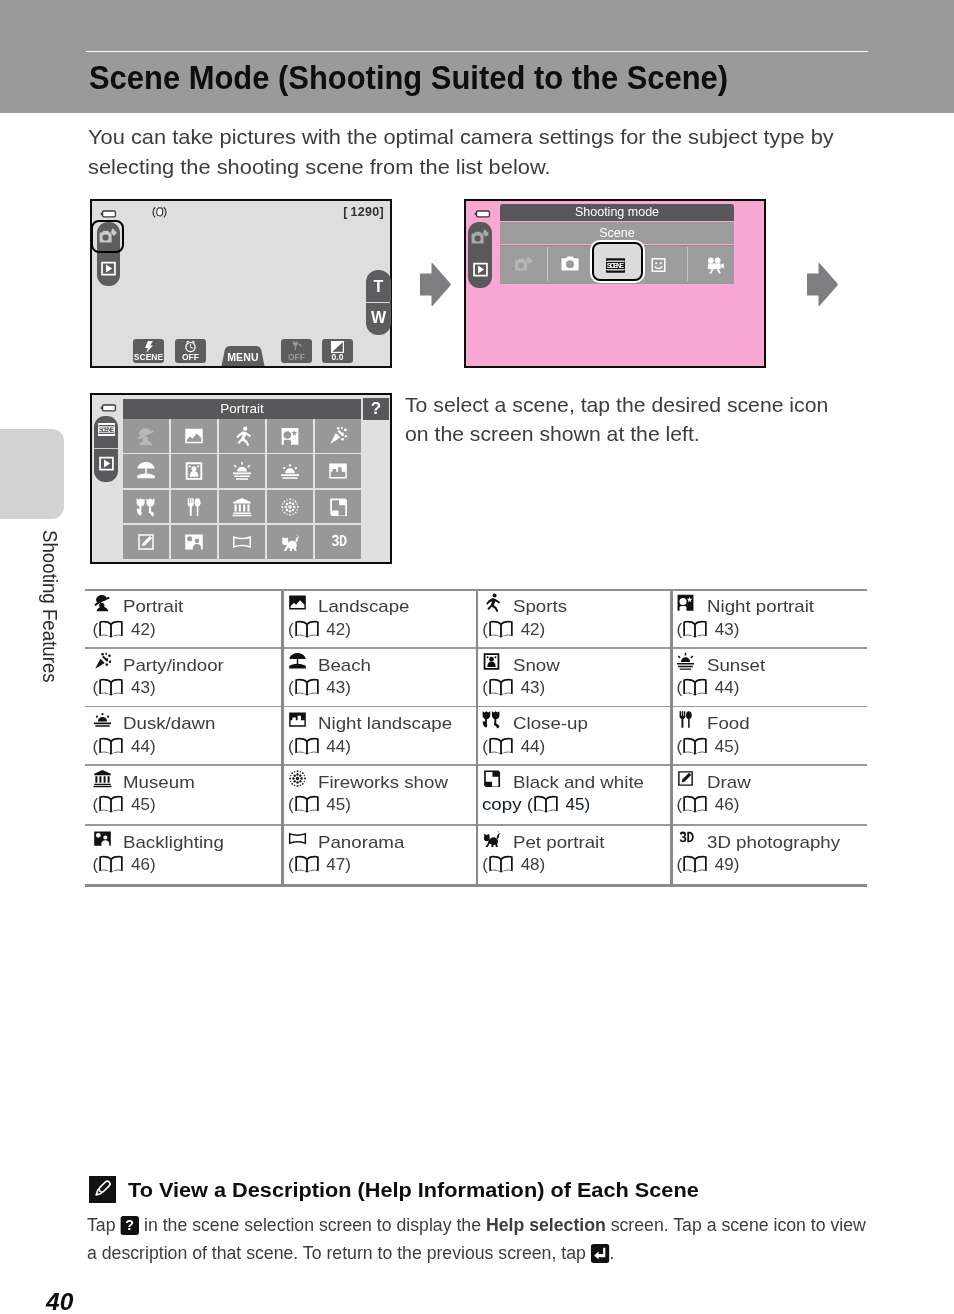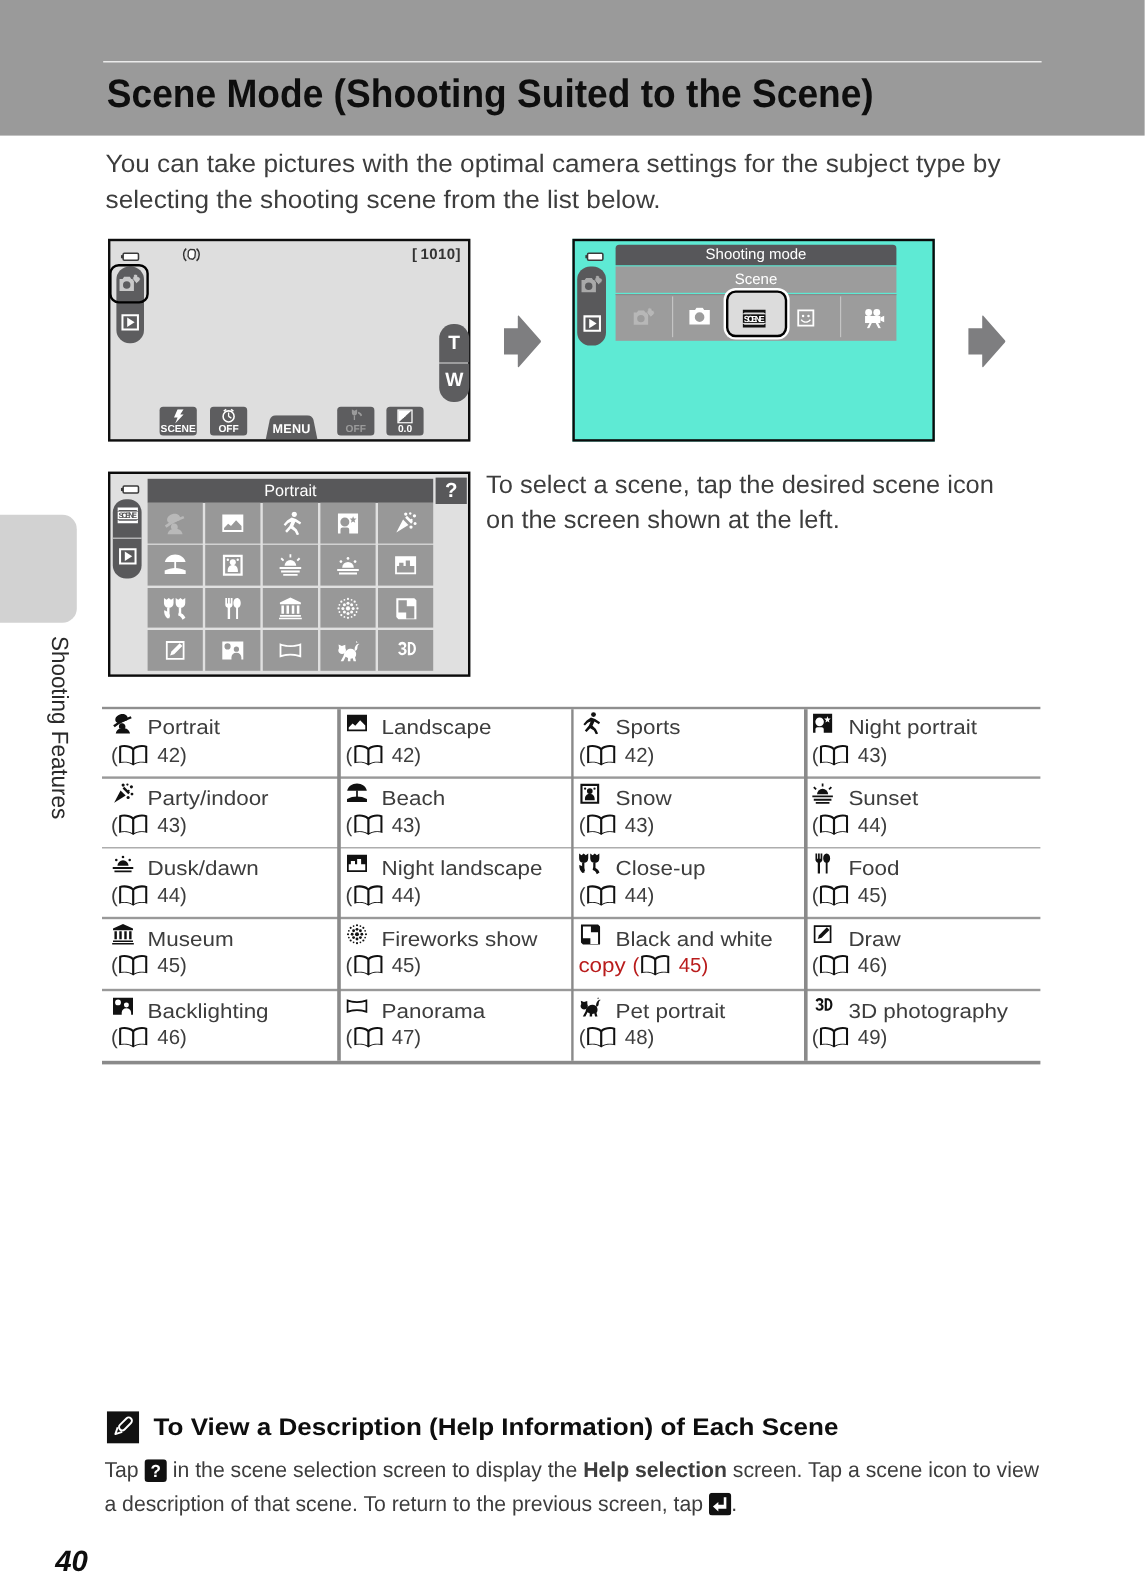--- a/index.html
+++ b/index.html
@@ -177,21 +177,21 @@
       <rect x="2.6" y="1" width="12.8" height="5.8" rx="1" fill="#fff" stroke="#3a3a3a" stroke-width="1.3"></rect>
       <rect x="0.8" y="2.6" width="1.8" height="2.6" fill="#3a3a3a"></rect>
     </svg>
 
   <svg class="abs" style="left:60px;top:5px;" width="15" height="13" fill="none" stroke="#333" stroke-width="1.2">
       <path d="M3.2 1.2C1.8 2.4 1 4.2 1 6.3s.8 3.9 2.2 5.1"></path>
       <path d="M11.8 1.2c1.4 1.2 2.2 3 2.2 5.1s-.8 3.9-2.2 5.1"></path>
       <path d="M5 3.4l1.6-1.6 3.2.3 1 1.8-.4 4.5-1.7 1.6-2.7-.4-1.3-2z" fill="#fff" stroke="#333" stroke-width="1.1"></path>
     </svg>
 
-  <div class="abs" style="right:6px;top:4px;font-size:12.5px;font-weight:bold;color:#333;letter-spacing:0.3px;">[ 1010]</div>
+  <div class="abs" style="right:6px;top:4px;font-size:12.5px;font-weight:bold;color:#333;letter-spacing:0.3px;">[ 1290]</div>
 
   <div class="abs" style="left:5px;top:21px;width:23px;height:64px;background:#5d5d5f;border-radius:11px;"></div>
 
   <div class="abs" style="left:-1.5px;top:18.8px;width:29.5px;height:29px;border:2.7px solid #000;border-radius:8px;background:transparent;"></div>
 
   <svg class="abs" style="left:7px;top:27px" width="19" height="16" viewBox="0 0 19 16">
       <path d="M0.6 4.4h2.6l1.2-1.7h4.8l1.2 1.7h2.2v10.2H0.6z" fill="#c9c9c9"></path>
       <circle cx="6.6" cy="9.5" r="3.1" fill="#5d5d5f"></circle>
       <path d="M12.3 1.2c.8-.85 2.1-.95 2.9-.15.45.4.65 1 .6 1.55.55-.05 1.15.15 1.55.6.8.85.7 2.15-.15 2.95L14.8 8.3l-2.6-2.9c-.75-.85-.7-2.1.1-2.9z" fill="#c9c9c9" stroke="#5d5d5f" stroke-width="0.7"></path>
     </svg>
@@ -241,21 +241,21 @@
         <path d="M3.2 5.5h3.6M5 3.7v3.6" stroke="#fff" stroke-width="1.1"></path>
       </svg>
     <div class="abs" style="left:0;top:13px;width:31px;text-align:center;font-size:8.5px;font-weight:bold;color:#fff;">0.0</div>
   </div>
 </div>
 
 <svg class="abs" style="left:419px;top:262px;" width="33" height="45">
     <path d="M1 11.5h11.5V1.5c0-.6.5-.8.9-.4l18 20.4c.5.5.5 1.5 0 2L13.4 43.9c-.4.4-.9.2-.9-.4V33.5H1z" fill="#7e7e80"></path>
   </svg>
 
-<div class="abs" style="left:477px;top:199px;width:298px;height:165px;background:#5eead4;border:2px solid #0b0b0b;">
+<div class="abs" style="left:464px;top:199px;width:298px;height:165px;background:#f9a8d4;border:2px solid #0b0b0b;">
 
   <svg class="abs" style="left:8px;top:9px;" width="17" height="8">
       <rect x="2.6" y="1" width="12.8" height="5.8" rx="1" fill="#fff" stroke="#3a3a3a" stroke-width="1.3"></rect>
       <rect x="0.8" y="2.6" width="1.8" height="2.6" fill="#3a3a3a"></rect>
     </svg>
 
   <div class="abs" style="left:2px;top:21px;width:24px;height:66px;background:#59595b;border-radius:11px;"></div>
 
   <svg class="abs" style="left:5px;top:28px" width="19" height="16" viewBox="0 0 19 16">
       <path d="M0.6 4.4h2.6l1.2-1.7h4.8l1.2 1.7h2.2v10.2H0.6z" fill="#a9a9a9"></path>
@@ -563,21 +563,21 @@
     </svg>
 <div class="abs" style="left:233.4px;top:182.2px;font-size:17px;line-height:24px;color:#3d3d3d;transform:scaleX(1.10);transform-origin:0 0;white-space:nowrap;">Fireworks show</div>
 <div class="abs" style="left:202.9px;top:204.8px;font-size:17px;line-height:24px;color:#3d3d3d;white-space:nowrap;">(<svg width="26" height="19" style="vertical-align:-4px" fill="#111">
         <use href="#i-book"></use>
       </svg>  45)</div>
 
 <svg class="abs" style="left:397.2px;top:180.3px" width="19" height="19" fill="#111">
       <use href="#i-bwcopy"></use>
     </svg>
 <div class="abs" style="left:427.7px;top:182.2px;font-size:17px;line-height:24px;color:#3d3d3d;transform:scaleX(1.10);transform-origin:0 0;white-space:nowrap;">Black and white</div>
-<div class="abs" style="left:397.2px;top:204.8px;font-size:17px;line-height:24px;color:#b91c1c;white-space:nowrap;"><span style="display:inline-block;transform:scaleX(1.10);transform-origin:0 0;margin-right:9px;">copy</span>(<svg width="26" height="19" style="vertical-align:-4px" fill="#111">
+<div class="abs" style="left:397.2px;top:204.8px;font-size:17px;line-height:24px;color:#0f172a;white-space:nowrap;"><span style="display:inline-block;transform:scaleX(1.10);transform-origin:0 0;margin-right:9px;">copy</span>(<svg width="26" height="19" style="vertical-align:-4px" fill="#111">
         <use href="#i-book"></use>
       </svg>  45)</div>
 
 <svg class="abs" style="left:591.4px;top:180.3px" width="19" height="19" fill="#111">
       <use href="#i-draw"></use>
     </svg>
 <div class="abs" style="left:621.9px;top:182.2px;font-size:17px;line-height:24px;color:#3d3d3d;transform:scaleX(1.10);transform-origin:0 0;white-space:nowrap;">Draw</div>
 <div class="abs" style="left:591.4px;top:204.8px;font-size:17px;line-height:24px;color:#3d3d3d;white-space:nowrap;">(<svg width="26" height="19" style="vertical-align:-4px" fill="#111">
         <use href="#i-book"></use>
       </svg>  46)</div>

